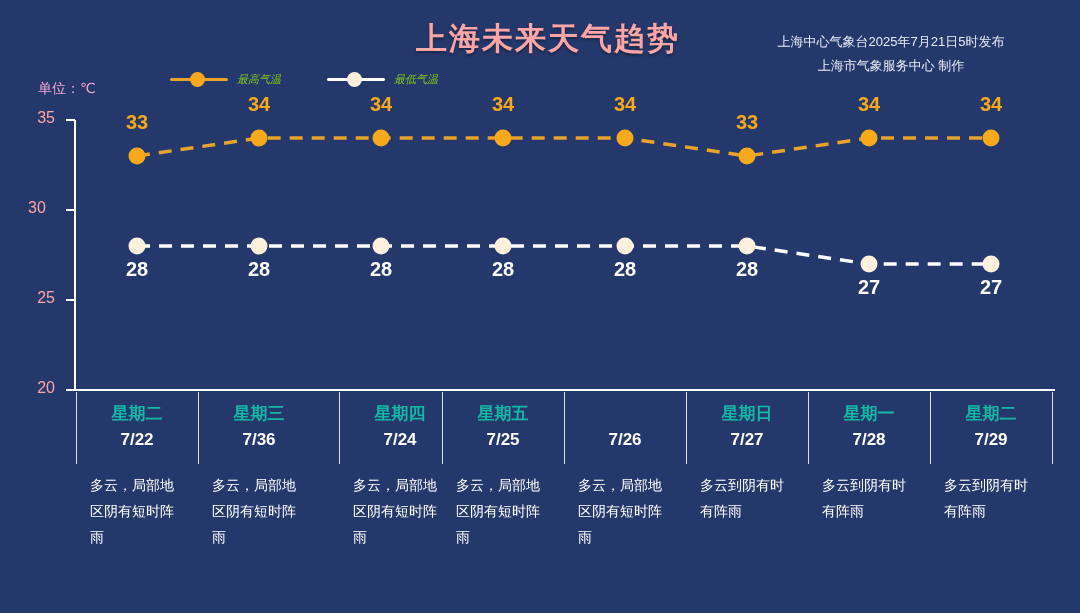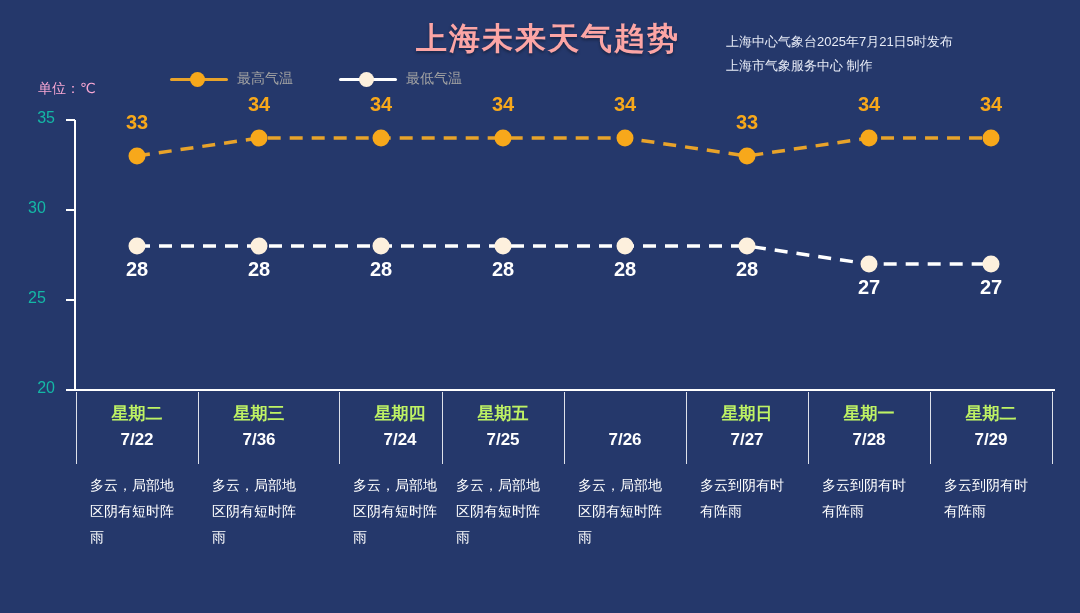--- a/index.html
+++ b/index.html
@@ -33,21 +33,21 @@
     font-weight: bold;
     letter-spacing: 2px;
     color: #fca5a5;
     text-shadow: 0 2px 3px rgba(0,0,0,.35);
   }
   .attrib {
     position: absolute;
     right: 24px;
     top: 30px;
     width: 330px;
-    text-align: left;
+    text-align: center;
     color: #e8ecf7;
     font-size: 13px;
     line-height: 24px;
   }
   .attrib div { white-space: nowrap; }
 
   
   .unit {
     position: absolute;
     left: 38px;
@@ -87,38 +87,39 @@
     top: 2px;
     width: 15px;
     height: 15px;
     border-radius: 50%;
   }
   .legend-sym.high .bar { background: #e8a32a; }
   .legend-sym.high .dot { background: #f7a81b; }
   .legend-sym.low .bar { background: #ffffff; }
   .legend-sym.low .dot { background: #fdf0dd; }
   .legend-label {
-    font-size: 14px;
-    color: #a3a3a3;
+    font-size: 11px;
+    color: #84cc16;
+    font-style: italic;
   }
 
   
   #plot {
     position: absolute;
     left: 0; top: 0;
     width: 1080px;
     height: 613px;
     pointer-events: none;
   }
   .ytick-label {
     position: absolute;
     width: 36px;
     text-align: right;
     font-size: 16px;
-    color: #14b8a6;
+    color: #fca5a5;
   }
 
   .pt-label {
     position: absolute;
     width: 70px;
     text-align: center;
     font-size: 20px;
     font-weight: bold;
     white-space: nowrap;
   }
@@ -141,21 +142,21 @@
     opacity: .85;
   }
   .col .dayname {
     position: absolute;
     left: 0;
     top: 14px;
     width: 100%;
     text-align: center;
     font-size: 17px;
     font-weight: bold;
-    color: #bef264;
+    color: #14b8a6;
   }
   .col .date {
     position: absolute;
     left: 0;
     top: 42px;
     width: 100%;
     text-align: center;
     font-size: 17px;
     font-weight: bold;
     color: #ffffff;
@@ -226,21 +227,21 @@
       <circle cx="503" cy="246" r="8.5" fill="#fdf0dd"></circle>
       <circle cx="625" cy="246" r="8.5" fill="#fdf0dd"></circle>
       <circle cx="747" cy="246" r="8.5" fill="#fdf0dd"></circle>
       <circle cx="869" cy="264" r="8.5" fill="#fdf0dd"></circle>
       <circle cx="991" cy="264" r="8.5" fill="#fdf0dd"></circle>
     </svg>
 
   <div id="ytick-layer">
       <div class="ytick-label" style="left: 19px; top: 109px;">35</div>
       <div class="ytick-label" style="left: 19px; top: 199px; text-align: center;">30</div>
-      <div class="ytick-label" style="left: 19px; top: 289px; text-align: center;">25</div>
+      <div class="ytick-label" style="left: 19px; top: 289px;">25</div>
       <div class="ytick-label" style="left: 19px; top: 379px;">20</div>
     </div>
   <div id="label-layer">
       <div class="pt-label high" style="left: 102px; top: 111px;">33</div>
       <div class="pt-label high" style="left: 224px; top: 93px;">34</div>
       <div class="pt-label high" style="left: 346px; top: 93px;">34</div>
       <div class="pt-label high" style="left: 468px; top: 93px;">34</div>
       <div class="pt-label high" style="left: 590px; top: 93px;">34</div>
       <div class="pt-label high" style="left: 712px; top: 111px;">33</div>
       <div class="pt-label high" style="left: 834px; top: 93px;">34</div>

